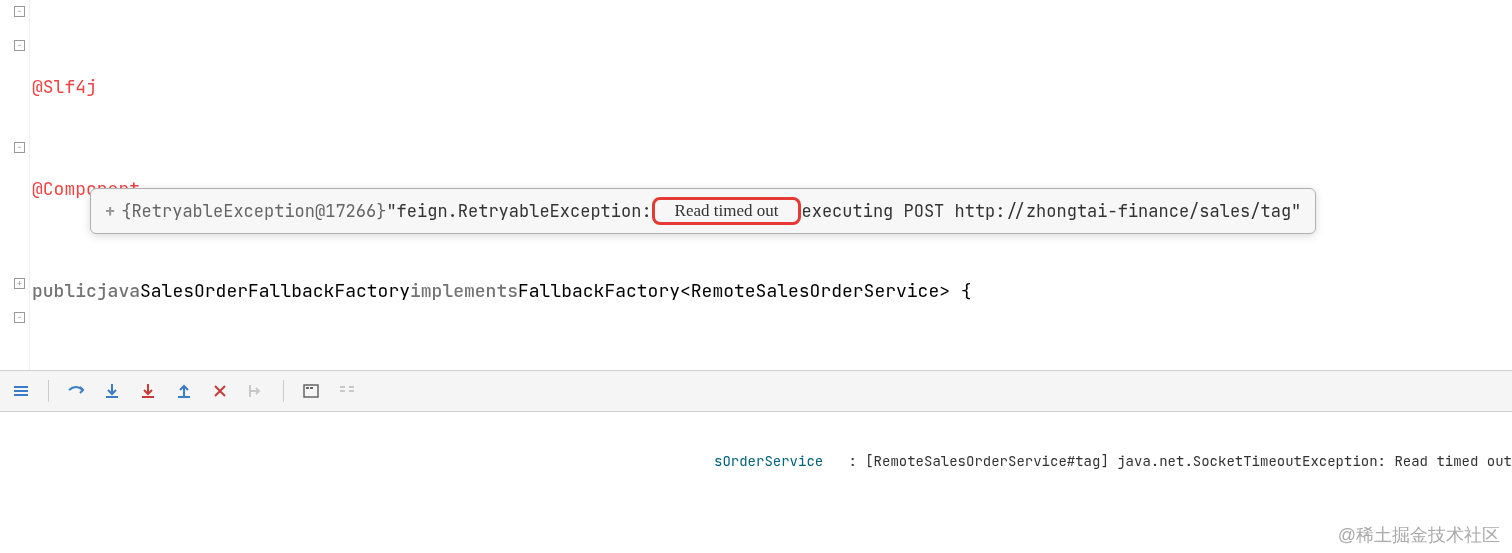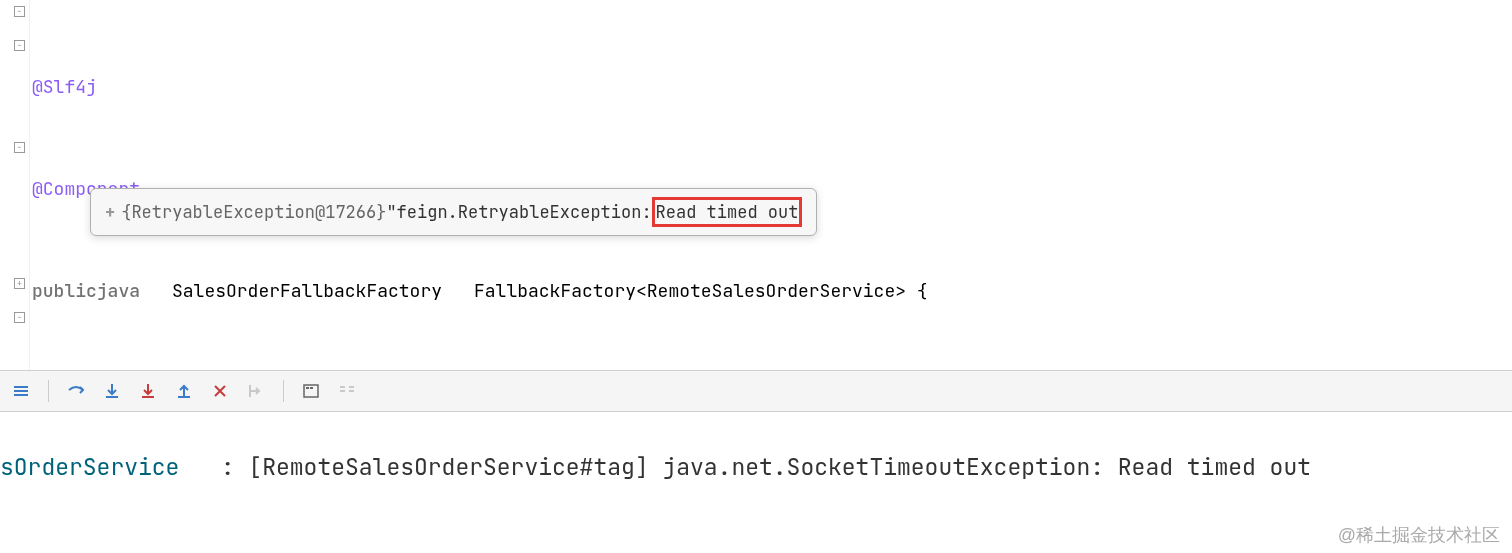--- a/index.html
+++ b/index.html
@@ -32,23 +32,23 @@
       padding-top: 2px;
       line-height: 34px;
       font-size: 18px;
       white-space: pre;
     }
     .code-line {
       height: 34px;
       display: flex;
       align-items: center;
     }
-    .annotation { color: #8b5cf6; }
+    .annotation { color: #ef4444; }
     .keyword { color: #737373; font-weight: 500; }
-    .class-name { color: #000000; margin-left: 32px; }
+    .class-name { color: #000000; }
     .tooltip-box {
       position: absolute;
       left: 90px;
       top: 188px;
       background: #f7f7f7;
       border: 1px solid #b0b0b0;
       border-radius: 6px;
       padding: 8px 14px;
       box-shadow: 0 2px 8px rgba(0,0,0,0.15);
       font-size: 17px;
@@ -59,22 +59,23 @@
       white-space: nowrap;
     }
     .tooltip-plus {
       color: #999;
       margin-right: 6px;
       font-weight: bold;
     }
     .tooltip-ref { color: #666; text-align: right; }
     .highlight-red {
       border: 3px solid #e53935;
-      border-radius: 0;
-      padding: 1px 1px;
+      border-radius: 8px;
+      padding: 1px 20px;
+      font-family: Liberation Serif, serif;
     }
     .toolbar {
       height: 42px;
       background: #f5f5f5;
       border-top: 1px solid #d0d0d0;
       border-bottom: 1px solid #d0d0d0;
       display: flex;
       align-items: center;
       padding: 0 12px;
       gap: 18px;
@@ -91,24 +92,25 @@
       width: 1px;
       height: 22px;
       background: #ccc;
     }
     .console-area {
       background: #ffffff;
       padding: 10px 0;
       height: 141px;
     }
     .console-line {
-      font-size: 23px;
+      font-size: 14px;
       padding: 30px 0 0 0;
       color: #333;
       white-space: pre;
+      text-align: right;
     }
     .console-service { color: #00627a; }
     .watermark {
       position: absolute;
       right: 12px;
       bottom: 6px;
       font-size: 18px;
       color: #aaa;
       font-family: sans-serif;
     }
@@ -131,35 +133,36 @@
   <div class="gutter">
     <div class="fold-icon" style="top:6px; left:14px;">−</div>
     <div class="fold-icon" style="top:40px; left:14px;">−</div>
     <div class="fold-icon" style="top:142px; left:14px;">−</div>
     <div class="fold-icon" style="top:278px; left:14px;">+</div>
     <div class="fold-icon" style="top:312px; left:14px;">−</div>
   </div>
   <div class="code-content">
     <div class="code-line"><span class="annotation">@Slf4j</span></div>
     <div class="code-line"><span class="annotation">@Component</span></div>
-    <div class="code-line"><span class="keyword">public</span> <span class="keyword">java</span> <span class="class-name">SalesOrderFallbackFactory</span>  <span class="class-name">FallbackFactory&lt;RemoteSalesOrderService&gt; {</span></div>
+    <div class="code-line"><span class="keyword">public</span> <span class="keyword">java</span> <span class="class-name">SalesOrderFallbackFactory</span> <span class="keyword">implements</span> <span class="class-name">FallbackFactory&lt;RemoteSalesOrderService&gt; {</span></div>
     
     
     
     
     
     
     
   </div>
 
   <div class="tooltip-box">
     <span class="tooltip-plus">+</span>
     <span class="tooltip-ref">{RetryableException@17266}</span>
     <span> "feign.RetryableException:</span>
       <span class="highlight-red"> Read timed out </span>
+      <span>executing POST http://zhongtai-finance/sales/tag"</span>
   </div>
 </div>
 
 <div class="toolbar">
   <div class="toolbar-icon">
       <svg width="18" height="18" viewBox="0 0 18 18">
         <rect x="2" y="4" width="14" height="2" fill="#3b7cc9"></rect>
         <rect x="2" y="8" width="14" height="2" fill="#3b7cc9"></rect>
         <rect x="2" y="12" width="14" height="2" fill="#3b7cc9"></rect>
       </svg>

